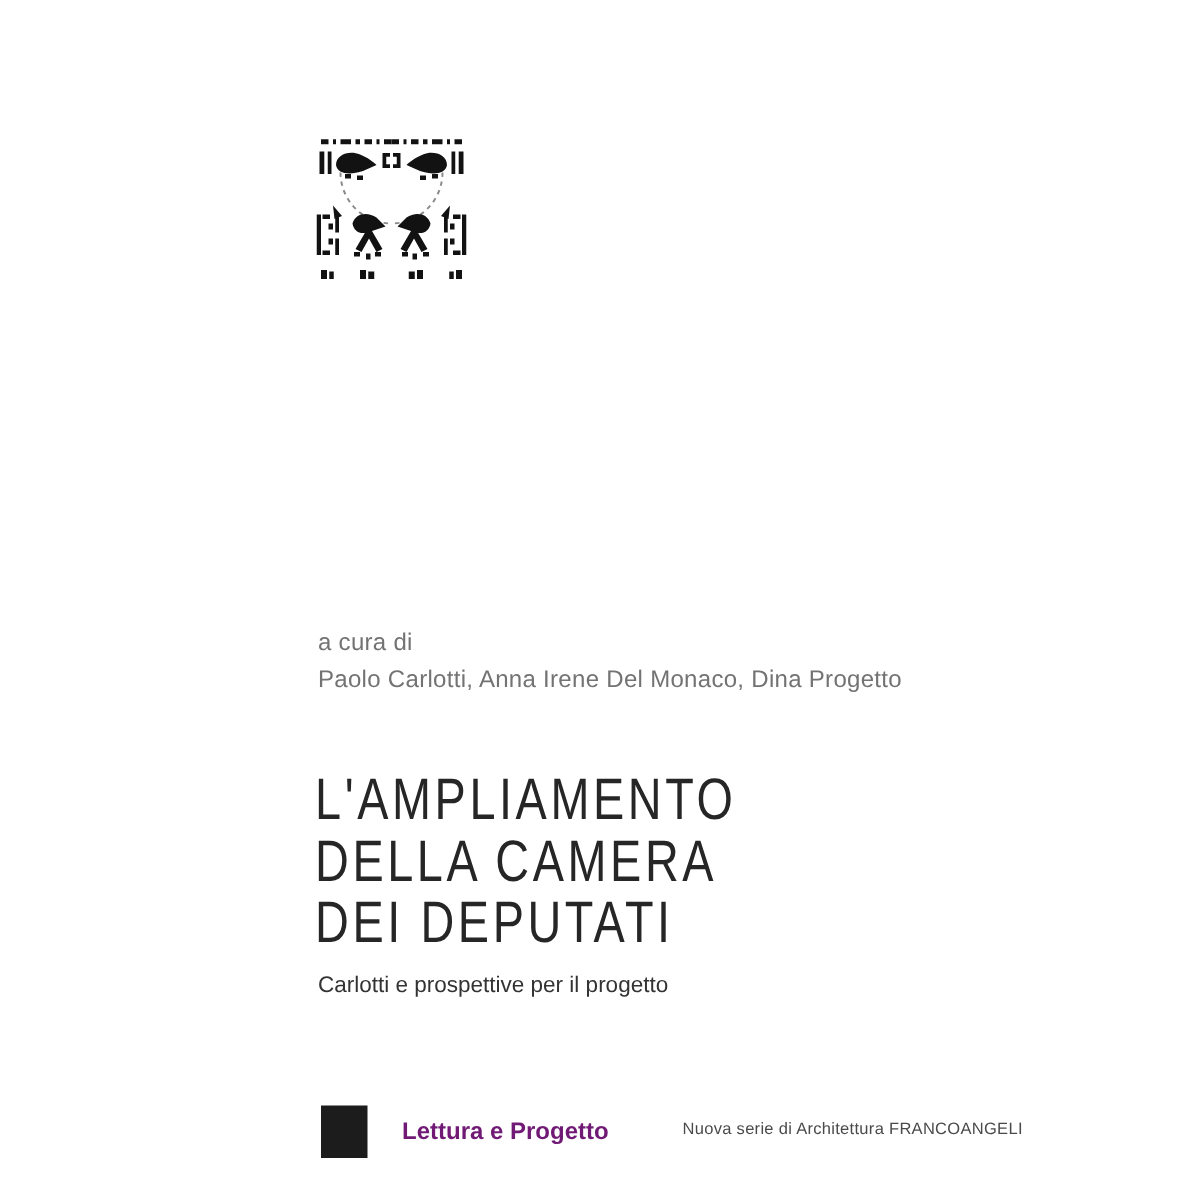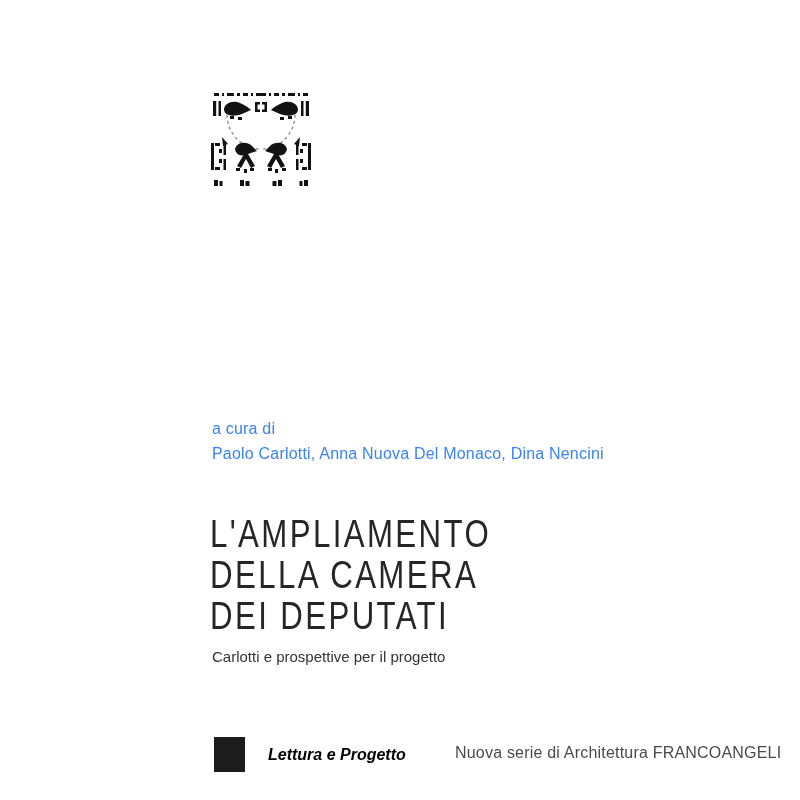--- a/index.html
+++ b/index.html
@@ -26,21 +26,21 @@
   }
   .plan svg { width: 100%; height: 100%; display: block; }
 
   
   .byline {
     position: absolute;
     left: 212px;
     top: 416px;
     font-size: 16px;
     line-height: 25px;
-    color: #3b82f6;
+    color: #737373;
     letter-spacing: 0.2px;
   }
 
   
   .title {
     position: absolute;
     left: 210px;
     top: 513px;
     margin: 0;
     font-size: 39px;
@@ -71,29 +71,28 @@
     width: 31px;
     height: 35px;
     background: #1c1c1c;
   }
   .series-name {
     position: absolute;
     left: 268px;
     top: 745px;
     font-size: 16px;
     line-height: 20px;
-    font-style: italic;
     font-weight: bold;
-    color: #000000;
+    color: #701a75;
   }
   .publisher-line {
     position: absolute;
     left: 455px;
     top: 746px;
-    font-size: 16px;
+    font-size: 11px;
     line-height: 14px;
     color: #4a4a4a;
     letter-spacing: 0.2px;
   }
 </style>
 </head>
 <body>
 
 <div class="cover">
 
@@ -134,21 +133,21 @@
         <rect x="8.5" y="92" width="3" height="5"></rect>
         <rect x="29" y="91" width="4" height="6"></rect>
         <rect x="34.5" y="92" width="4" height="5"></rect>
       </g>
       <use href="#ph" transform="translate(100 0) scale(-1 1)"></use>
     </svg>
   </div>
 
   <div class="byline">
     <div>a cura di</div>
-    <div>Paolo Carlotti, Anna Nuova Del Monaco, Dina Nencini</div>
+    <div>Paolo Carlotti, Anna Irene Del Monaco, Dina Progetto</div>
   </div>
 
   <h1 class="title">
     <div>L'AMPLIAMENTO</div>
     <div>DELLA CAMERA</div>
     <div>DEI DEPUTATI</div>
   </h1>
 
   <div class="subtitle">Carlotti e prospettive per il progetto</div>
 

